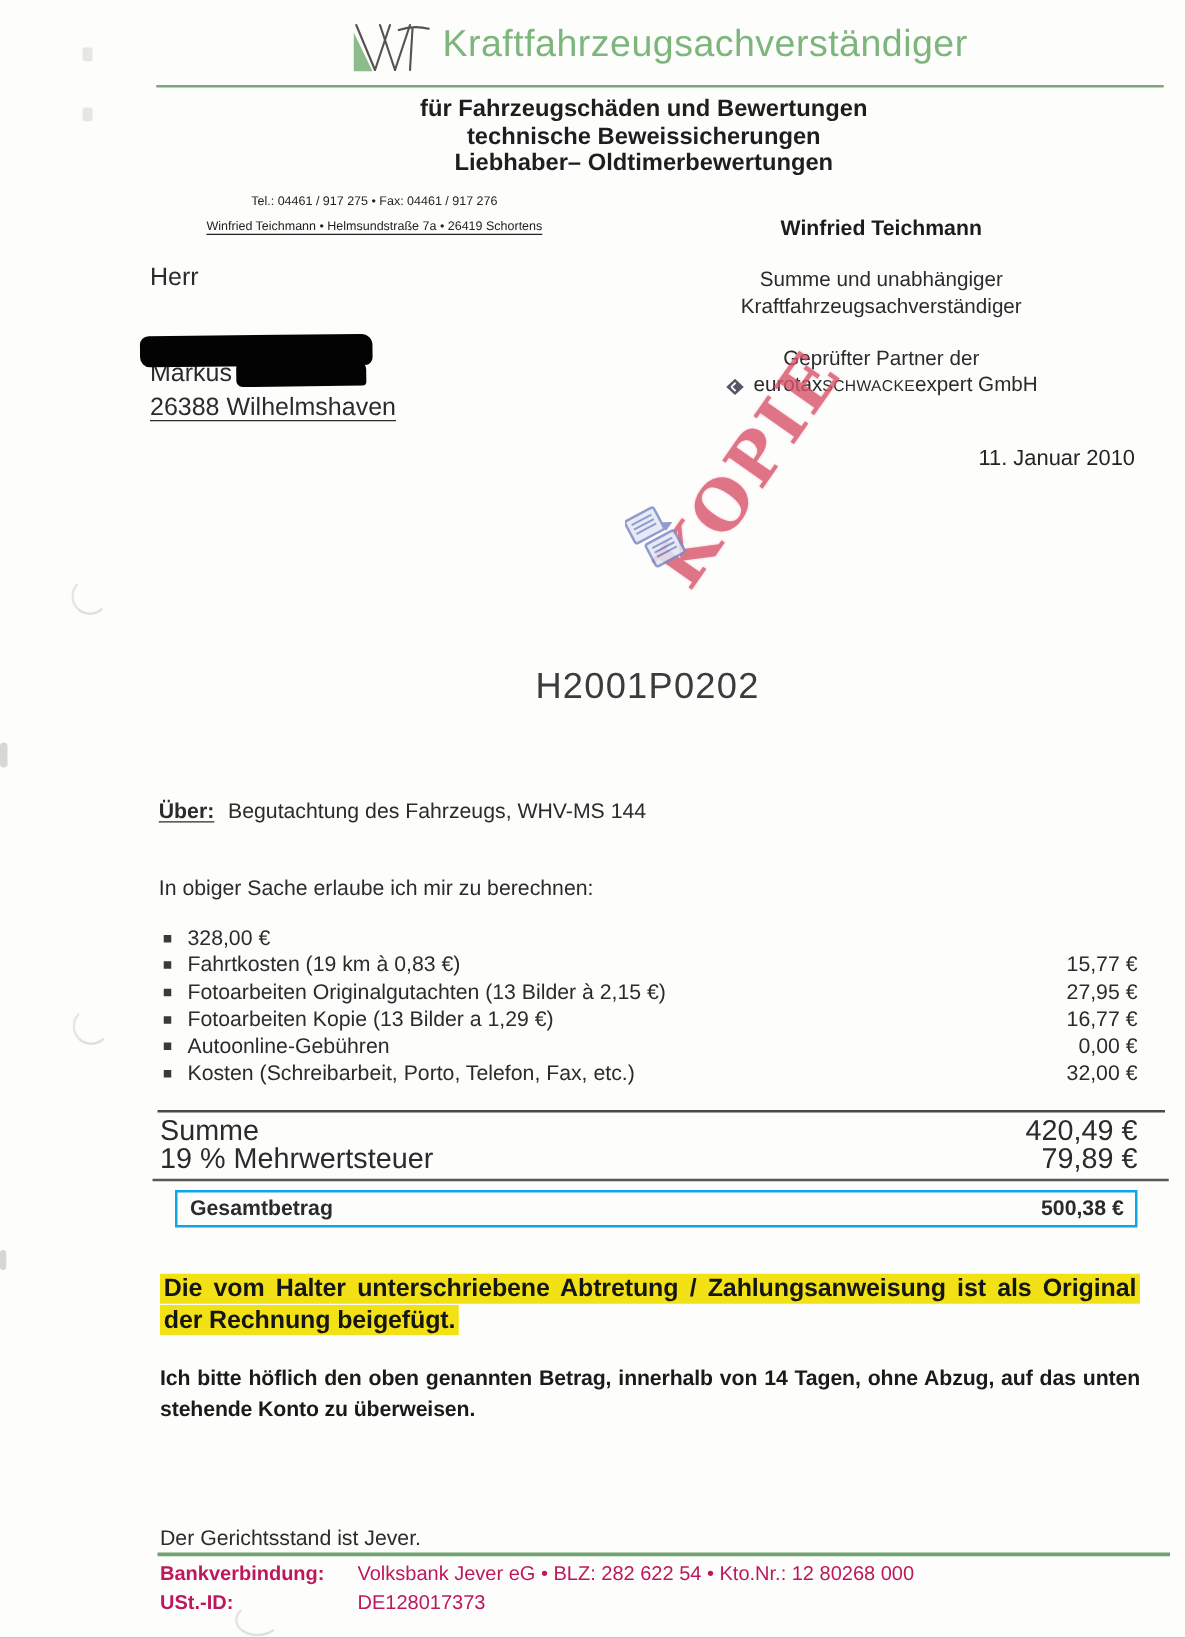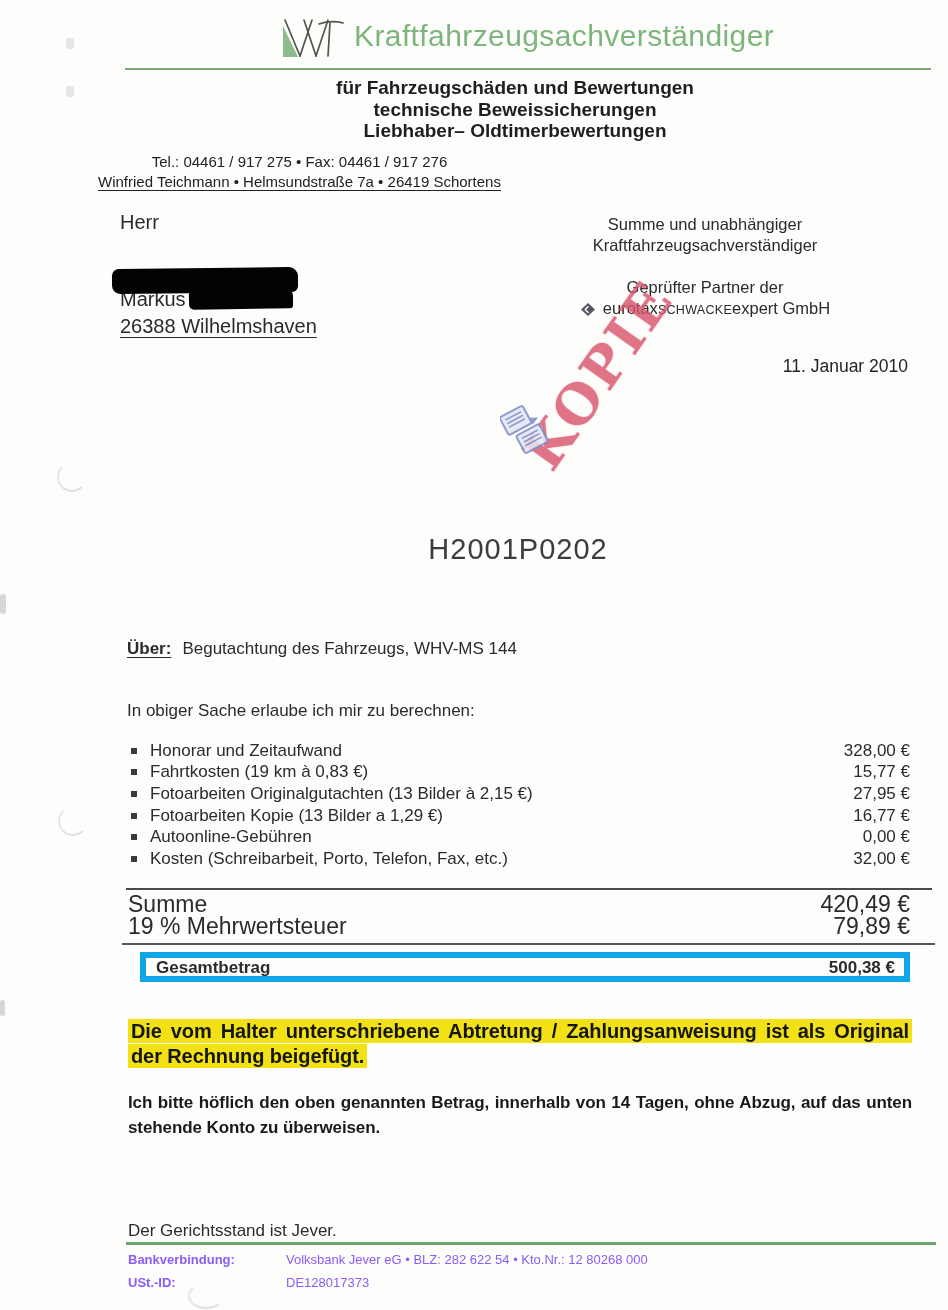--- a/index.html
+++ b/index.html
@@ -7,21 +7,21 @@
   .page{position:relative;width:948px;height:1310px;background:#fdfdfc;
         font-family:"Liberation Sans",sans-serif;color:#2b2b2b;overflow:hidden;margin:0 auto;}
   .abs{position:absolute;}
 
   
   .logo-row{left:282px;top:13px;display:flex;align-items:center;gap:10px;}
   .brand-title{font-size:30px;color:#7db57d;letter-spacing:.4px;white-space:nowrap;}
   .rule-top{left:125px;top:68px;width:806px;height:2px;background:#7aa87a;}
   .subtitles{left:190px;top:77px;width:650px;text-align:center;font-weight:bold;
              font-size:19px;line-height:21.5px;color:#1e1e1e;}
-  .contact{left:52px;top:152px;width:495px;text-align:center;font-size:15px;line-height:19.5px;color:#222;}
+  .contact{left:52px;top:152px;width:495px;text-align:center;font-size:10px;line-height:19.5px;color:#222;}
   .contact .addr{text-decoration:underline;text-underline-offset:3px;text-decoration-thickness:1.2px;}
 
   
   .ri-name{left:555px;top:173px;width:300px;text-align:center;font-weight:bold;font-size:17px;color:#1c1c1c;}
   .ri-lines{left:545px;top:214px;width:320px;text-align:center;font-size:16.5px;line-height:21px;}
   .ri-partner{left:545px;top:277px;width:320px;text-align:center;font-size:16.5px;line-height:21px;}
   .ri-brandrow{display:flex;justify-content:center;align-items:center;gap:7px;}
   .caps-small{font-size:12.5px;letter-spacing:.3px;}
 
   
@@ -52,34 +52,34 @@
   .item-row{display:flex;align-items:center;height:21.65px;}
   .bullet{width:6px;height:6px;background:#3a3a3a;margin:0 13px 0 3px;flex-shrink:0;}
   .item-label{flex:1;}
   .item-price{text-align:right;}
 
   .rule1{left:126px;top:888px;width:806px;height:2px;background:#4a4a4a;}
   .totalrows{left:128px;top:894px;width:782px;font-size:23px;}
   .total-row{display:flex;height:21.5px;align-items:center;}
   .total-row .tl{flex:1;}
   .rule2{left:122px;top:943px;width:813px;height:2px;background:#585858;}
-  .totalbox{left:140px;top:952px;width:770px;height:30px;border:6px solid #0ea5e9;box-sizing:border-box;
-            display:flex;align-items:flex-start;padding:0 9px 0 10px;font-size:17px;font-weight:bold;background:#fdfdfc;}
+  .totalbox{left:140px;top:952px;width:770px;height:30px;border:2px solid #0ea5e9;box-sizing:border-box;
+            display:flex;align-items:center;padding:0 9px 0 10px;font-size:17px;font-weight:bold;background:#fdfdfc;}
   .totalbox .tl{flex:1;}
 
   .highlight{left:128px;top:1019px;width:784px;font-size:20px;font-weight:bold;line-height:24.5px;
              text-align:justify;letter-spacing:-.1px;color:#151515;}
   .hl{background:#f2e215;padding:1px 3px;-webkit-box-decoration-break:clone;box-decoration-break:clone;}
   .paynote{left:128px;top:1091px;width:784px;font-size:17px;font-weight:bold;line-height:24.5px;
            text-align:justify;letter-spacing:-.1px;color:#1a1a1a;}
   .jurisdiction{left:128px;top:1221px;font-size:17px;}
 
   
   .rule3{left:126px;top:1242px;width:810px;height:3px;background:#6fa46f;}
-  .footer{left:128px;top:1248px;width:805px;font-size:13px;line-height:23px;color:#8b5cf6;
+  .footer{left:128px;top:1248px;width:805px;font-size:16px;line-height:23px;color:#be185d;
           display:grid;grid-template-columns:158px 1fr;}
   .footer .flbl{font-weight:bold;}
 
   
   .arc{border:2px solid transparent;border-bottom-color:#c7c7c7;border-left-color:#d2d2d2;border-radius:50%;opacity:.55;}
   .arc1{left:57px;top:462px;width:26px;height:26px;}
   .arc2{left:58px;top:806px;width:26px;height:26px;}
   .arc3{left:188px;top:1283px;width:32px;height:22px;}
   .tick{background:#c4c4c4;opacity:.4;border-radius:2px;}
   .tick1{left:66px;top:38px;width:8px;height:11px;}
@@ -122,20 +122,21 @@
     <div>für Fahrzeugschäden und Bewertungen</div>
     <div>technische Beweissicherungen</div>
     <div>Liebhaber– Oldtimerbewertungen</div>
   </div>
 
   <div class="abs contact">
     <div>Tel.: 04461 / 917 275  •  Fax: 04461 / 917 276</div>
     <div class="addr">Winfried Teichmann • Helmsundstraße 7a • 26419 Schortens</div>
   </div>
 
+  <div class="abs ri-name">Winfried Teichmann</div>
   <div class="abs ri-lines">
     <div>Summe und unabhängiger</div>
     <div>Kraftfahrzeugsachverständiger</div>
   </div>
   <div class="abs ri-partner">
     <div>Geprüfter Partner der</div>
     <div class="ri-brandrow">
       <svg width="16" height="13" viewBox="0 0 16 13">
         <polygon points="1,6.5 8,0 15,6.5 8,13" fill="#5a5266"></polygon>
         <path d="M5,6.5 L8.5,3.2 M5,6.5 L8.5,9.8" stroke="#fdfdfc" stroke-width="1.5" fill="none"></path>
@@ -168,21 +169,20 @@
   <div class="abs doc-number">H2001P0202</div>
 
   <div class="abs subject">
     <span class="lbl">Über:</span><span>Begutachtung des Fahrzeugs, WHV-MS 144</span>
   </div>
   <div class="abs intro">In obiger Sache erlaube ich mir zu berechnen:</div>
 
   <div class="abs items">
     <div class="item-row">
       <span class="bullet"></span>
-      <span class="item-label">Honorar und Zeitaufwand</span>
       <span class="item-price">328,00 €</span>
     </div>
     <div class="item-row">
       <span class="bullet"></span>
       <span class="item-label">Fahrtkosten (19 km à 0,83 €)</span>
       <span class="item-price">15,77 €</span>
     </div>
     <div class="item-row">
       <span class="bullet"></span>
       <span class="item-label">Fotoarbeiten Originalgutachten (13 Bilder à 2,15 €)</span>

